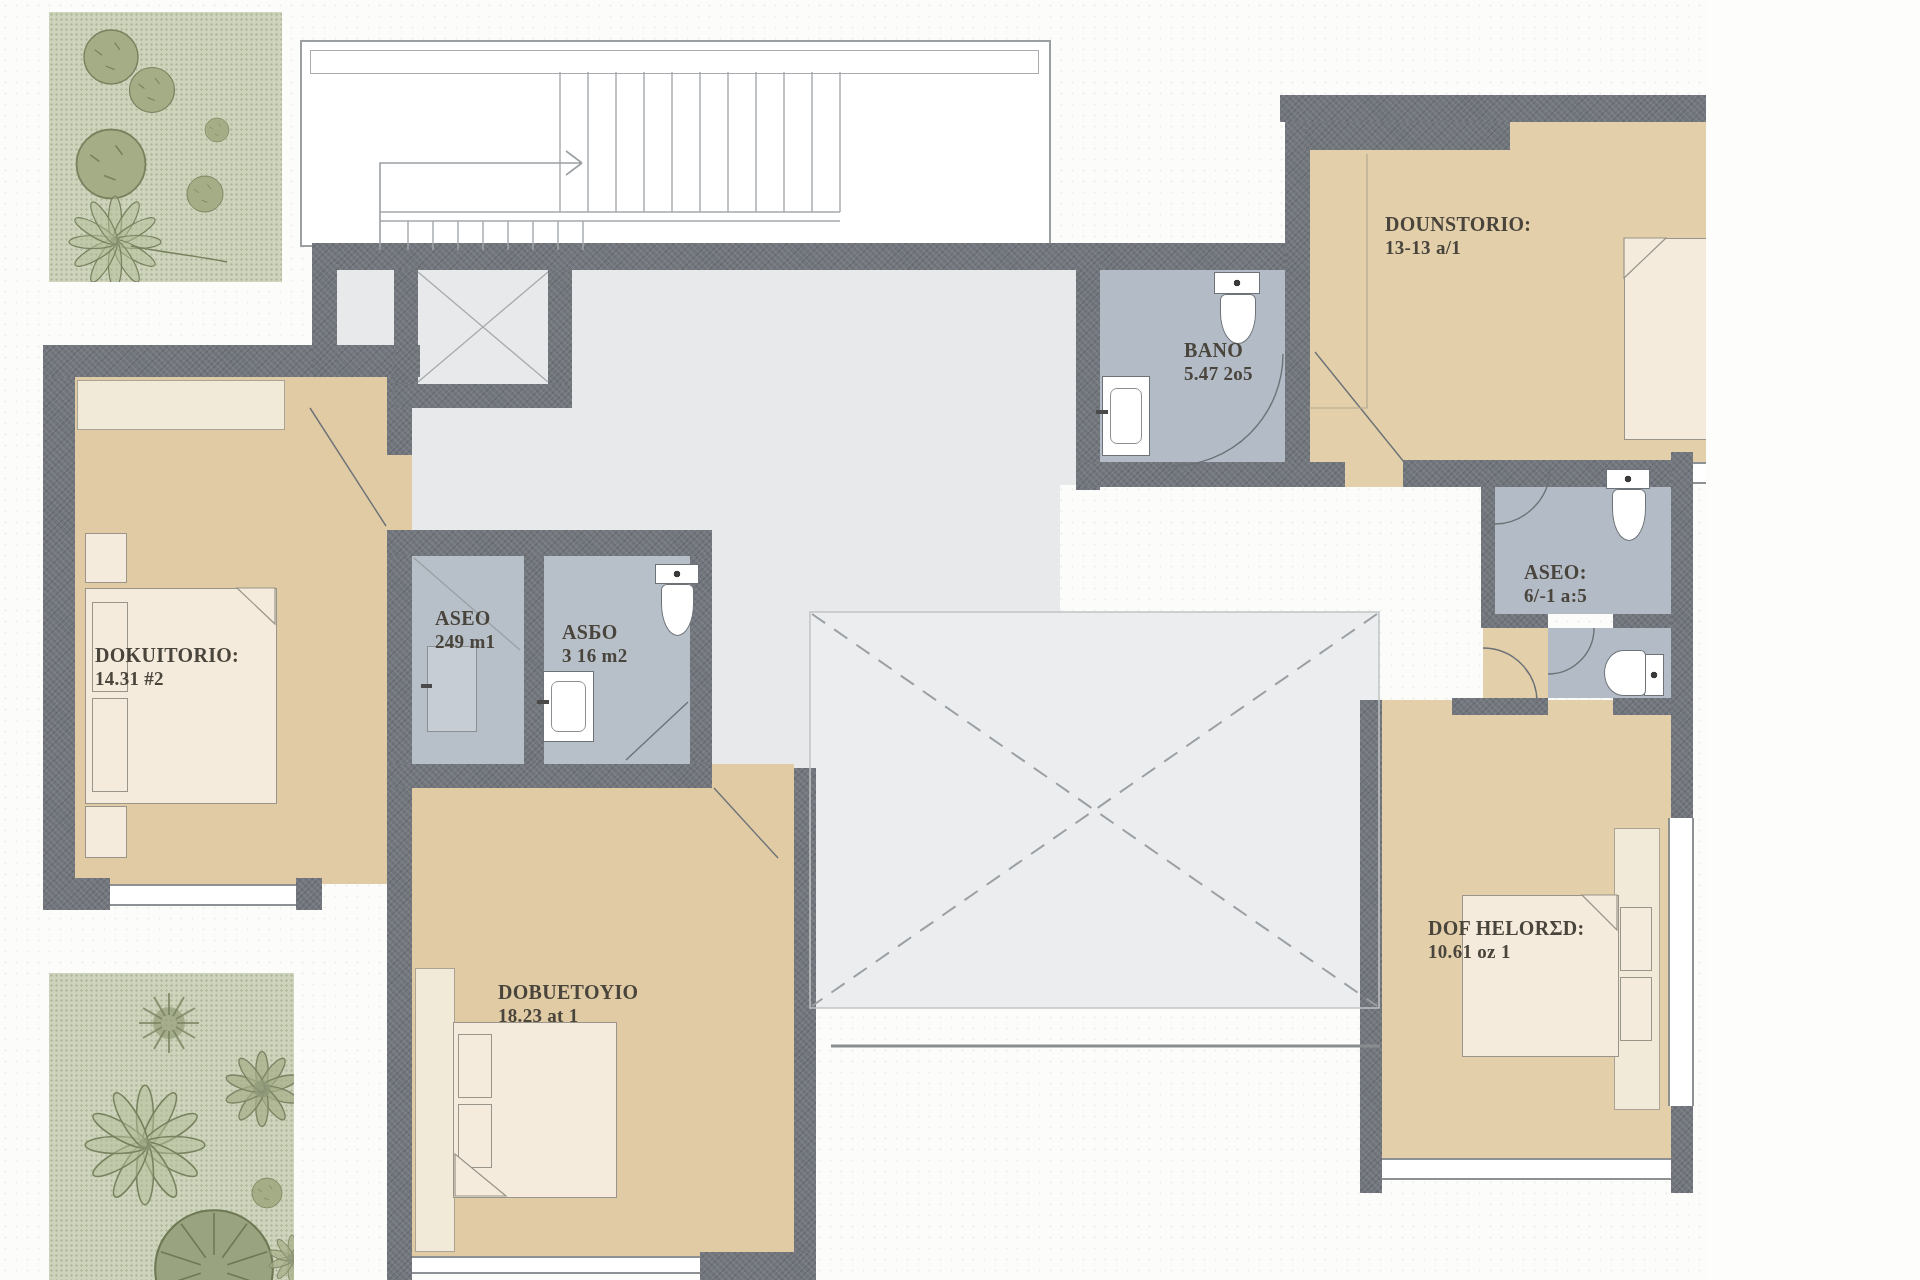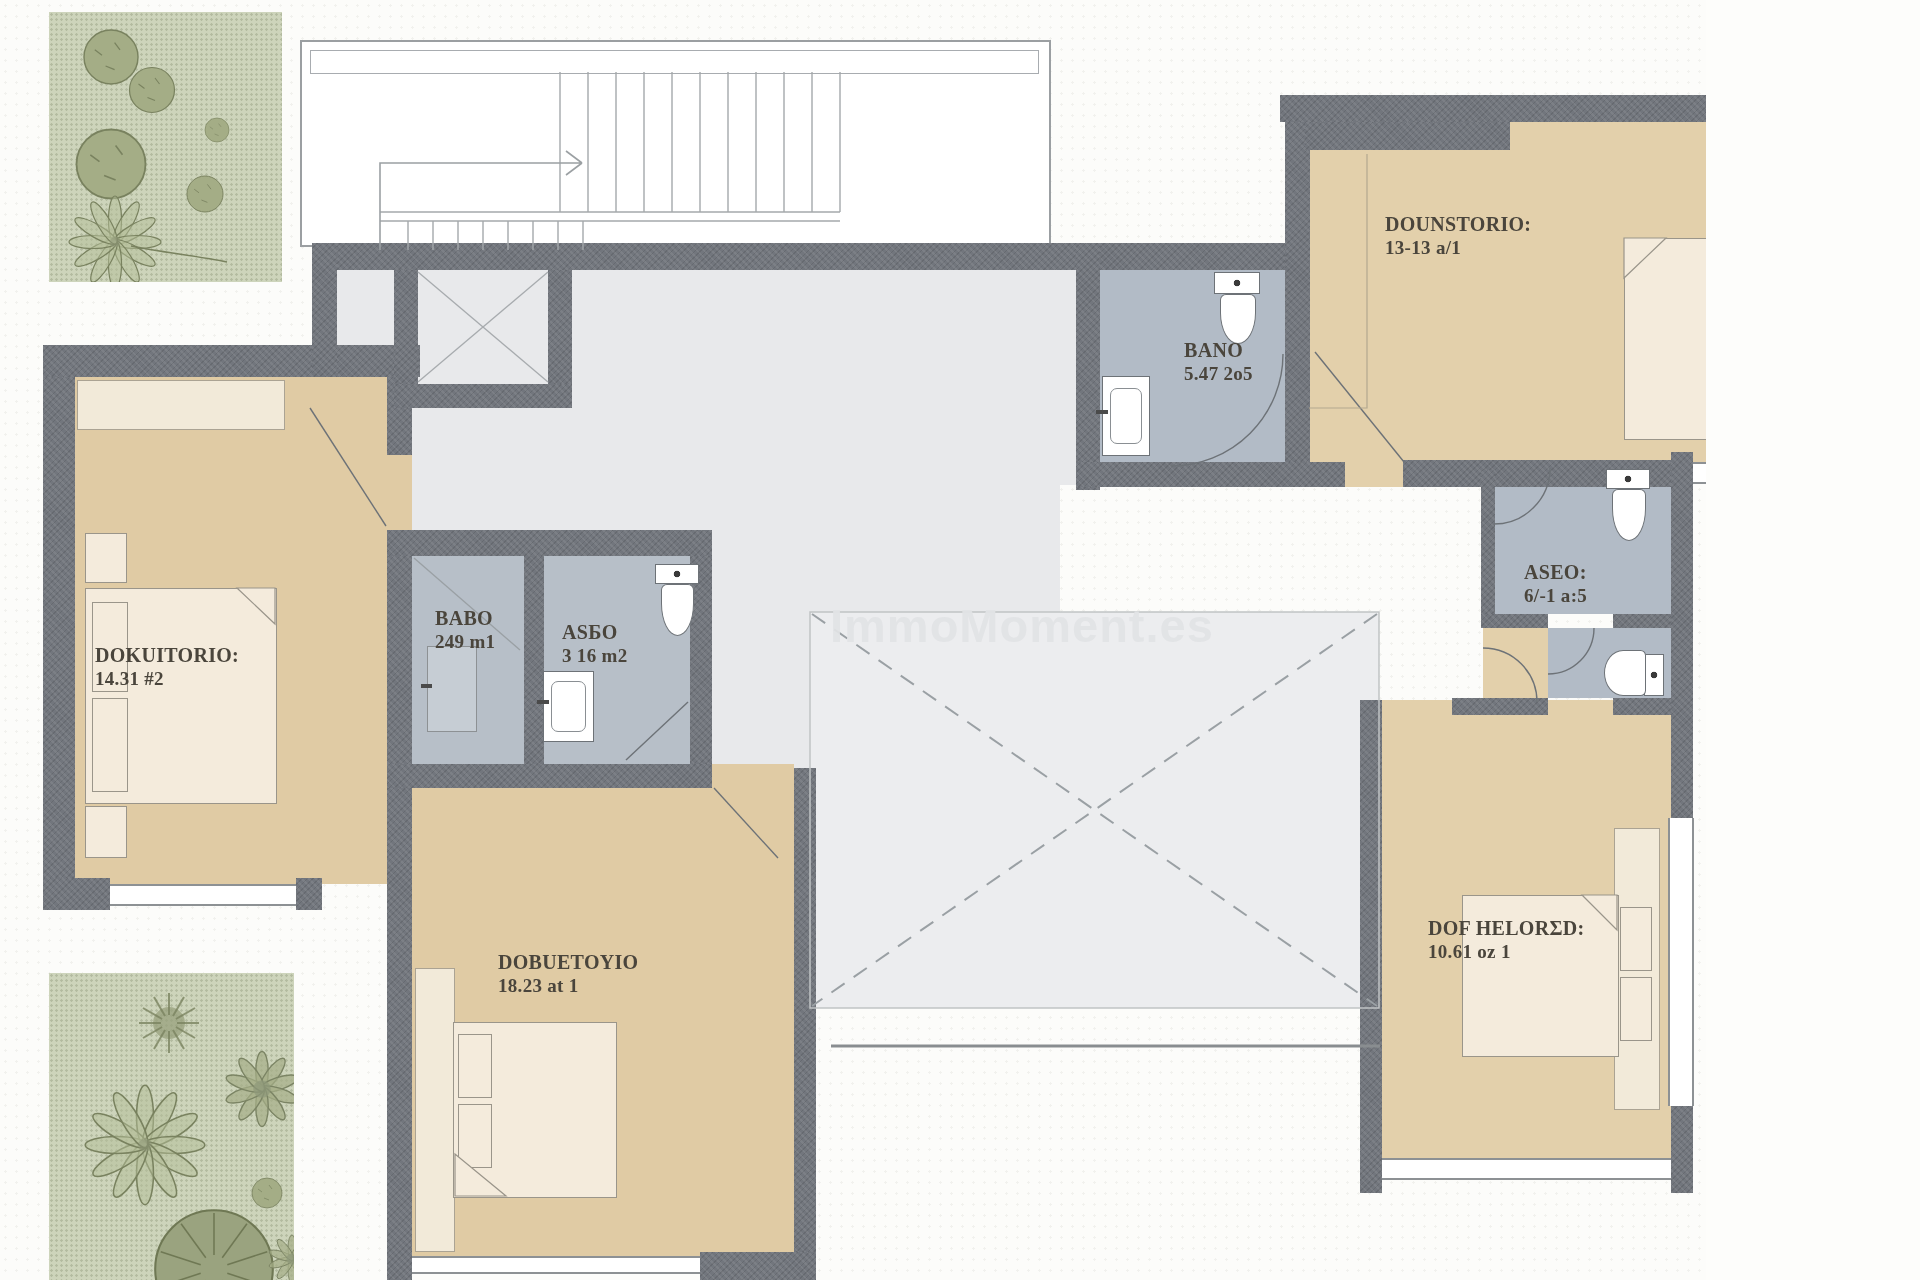--- a/index.html
+++ b/index.html
@@ -323,35 +323,34 @@
   </div>
   <div class="label" style="left:1184px;top:338px;">
     <div>BANO</div>
     <div class="area">5.47 2o5</div>
   </div>
   <div class="label" style="left:1524px;top:560px;">
     <div>ASEO:</div>
     <div class="area">6/-1 a:5</div>
   </div>
   <div class="label" style="left:435px;top:606px;">
-    <div>BABO</div>
+    <div>ASEO</div>
     <div class="area">249 m1</div>
   </div>
   <div class="label" style="left:562px;top:620px;">
     <div>ASБO</div>
     <div class="area">3 16 m2</div>
   </div>
   <div class="label" style="left:95px;top:643px;">
     <div>DOKUITORIO:</div>
     <div class="area">14.31 #2</div>
   </div>
-  <div class="label" style="left:498px;top:950px;">
+  <div class="label" style="left:498px;top:980px;">
     <div>DOBUETOYIO</div>
     <div class="area">18.23 at 1</div>
   </div>
   <div class="label" style="left:1428px;top:916px;">
     <div>DOF HELORΣD:</div>
     <div class="area">10.61 oz 1</div>
   </div>
 
-  <div class="watermark" style="left:830px;top:598px;">ImmoMoment.es</div>
 
 </div>
 
 </body></html>

